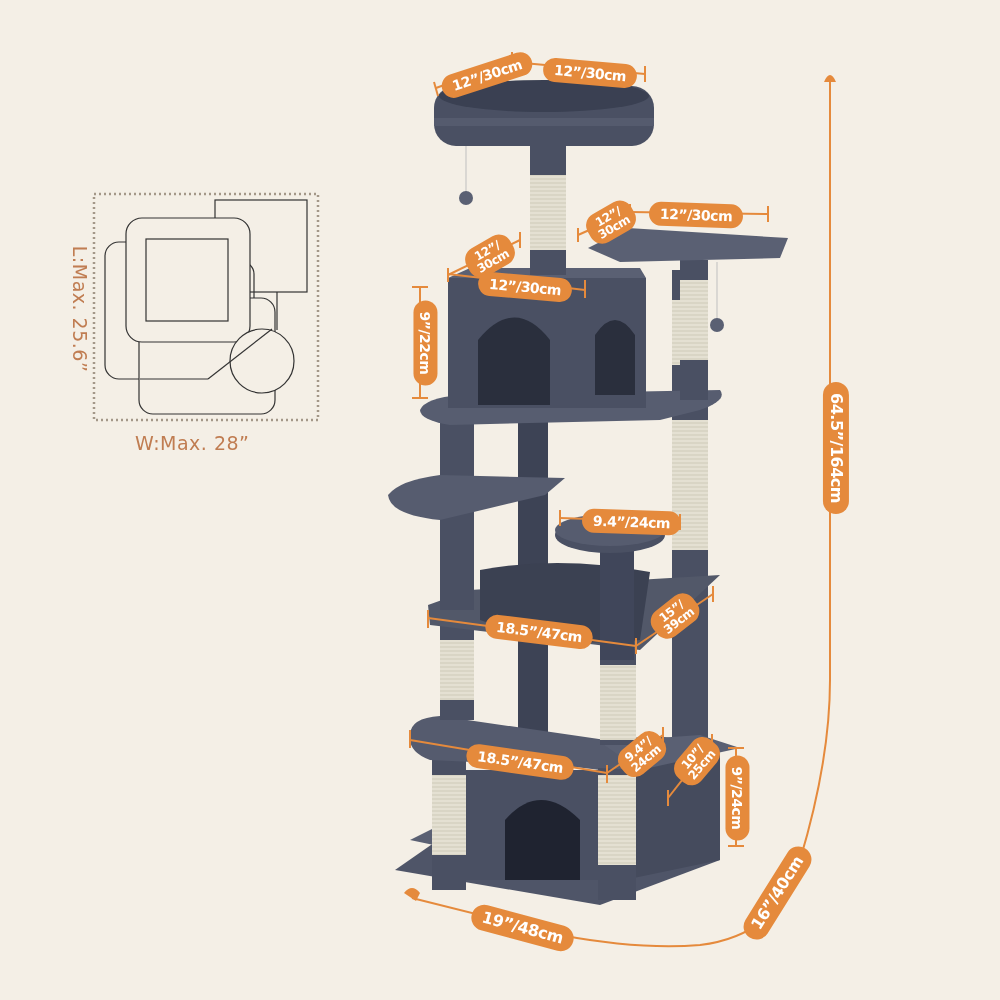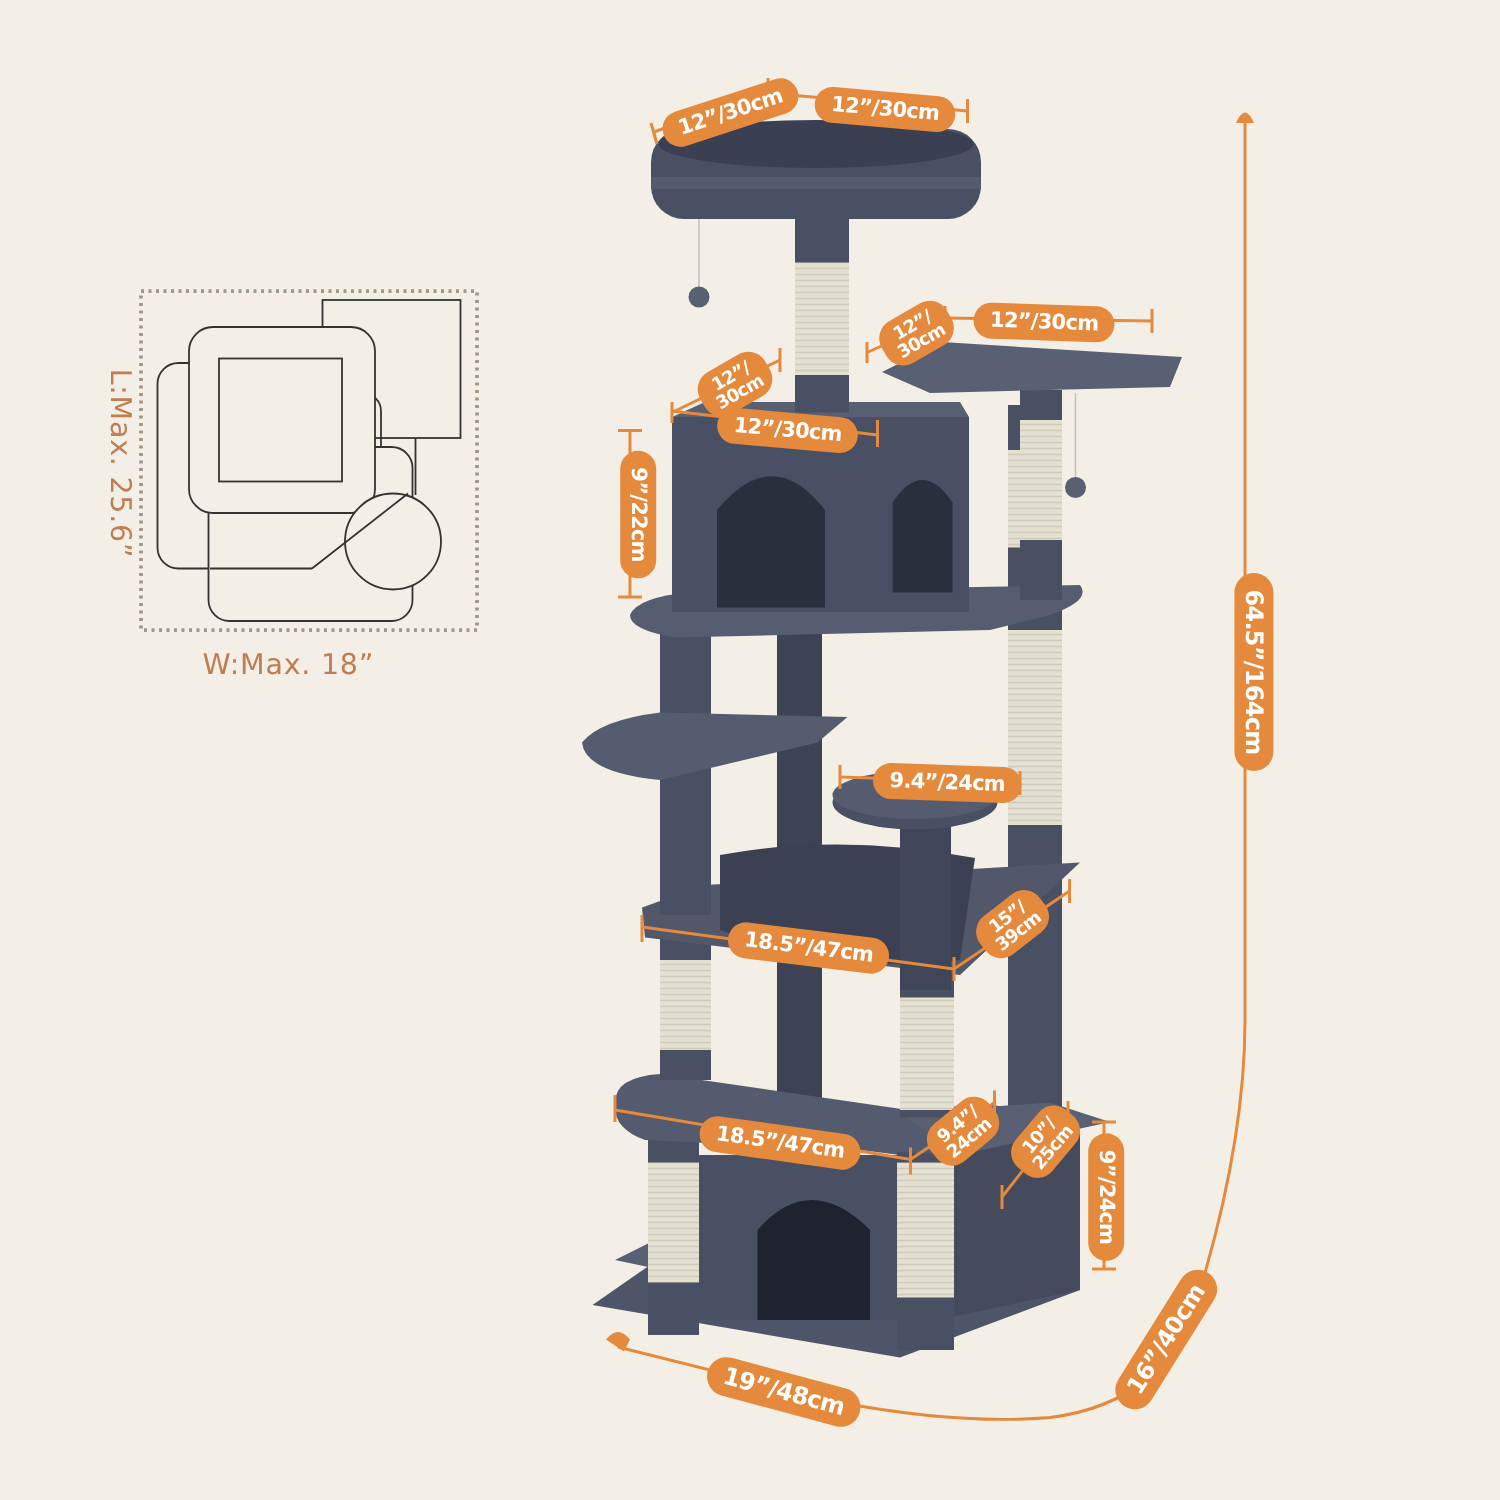--- a/index.html
+++ b/index.html
@@ -21,21 +21,21 @@
     <rect x="65" y="62" width="140" height="137" rx="14" fill="none" stroke="#333" stroke-width="1.2"></rect>
     <rect x="99" y="118" width="136" height="116" rx="14" fill="#f4efe6" stroke="#333" stroke-width="1.2"></rect>
     <rect x="86" y="38" width="124" height="124" rx="16" fill="#f4efe6" stroke="#333" stroke-width="1.2"></rect>
     <rect x="106" y="59" width="82" height="82" fill="none" stroke="#333" stroke-width="1.2"></rect>
     <circle cx="222" cy="181" r="32" fill="#f4efe6" stroke="#333" stroke-width="1.2"></circle>
     <line x1="168" y1="199" x2="232" y2="149" stroke="#333" stroke-width="1.2"></line>
     <line x1="100" y1="199" x2="168" y2="199" stroke="#333" stroke-width="1.2"></line>
     <line x1="237" y1="112" x2="237" y2="150" stroke="#333" stroke-width="1.2"></line>
   </svg>
   <div class="footprint-label" style="left:-50px;top:118px;width:180px;text-align:center;transform:rotate(90deg);">L:Max. 25.6”</div>
-  <div class="footprint-label" style="left:95px;top:252px;">W:Max. 18”</div>
+  <div class="footprint-label" style="left:95px;top:252px;">W:Max. 28”</div>
 </div>
 
 <div class="abs" style="left:0;top:0;width:1000px;height:1000px;">
   <svg width="1000" height="1000">
     <defs>
       <pattern id="sisal" width="6" height="4" patternUnits="userSpaceOnUse">
         <rect width="6" height="4" fill="#e4e0d2"></rect>
         <line x1="0" y1="3" x2="6" y2="3" stroke="#cfcab9" stroke-width="1"></line>
       </pattern>
     </defs>

